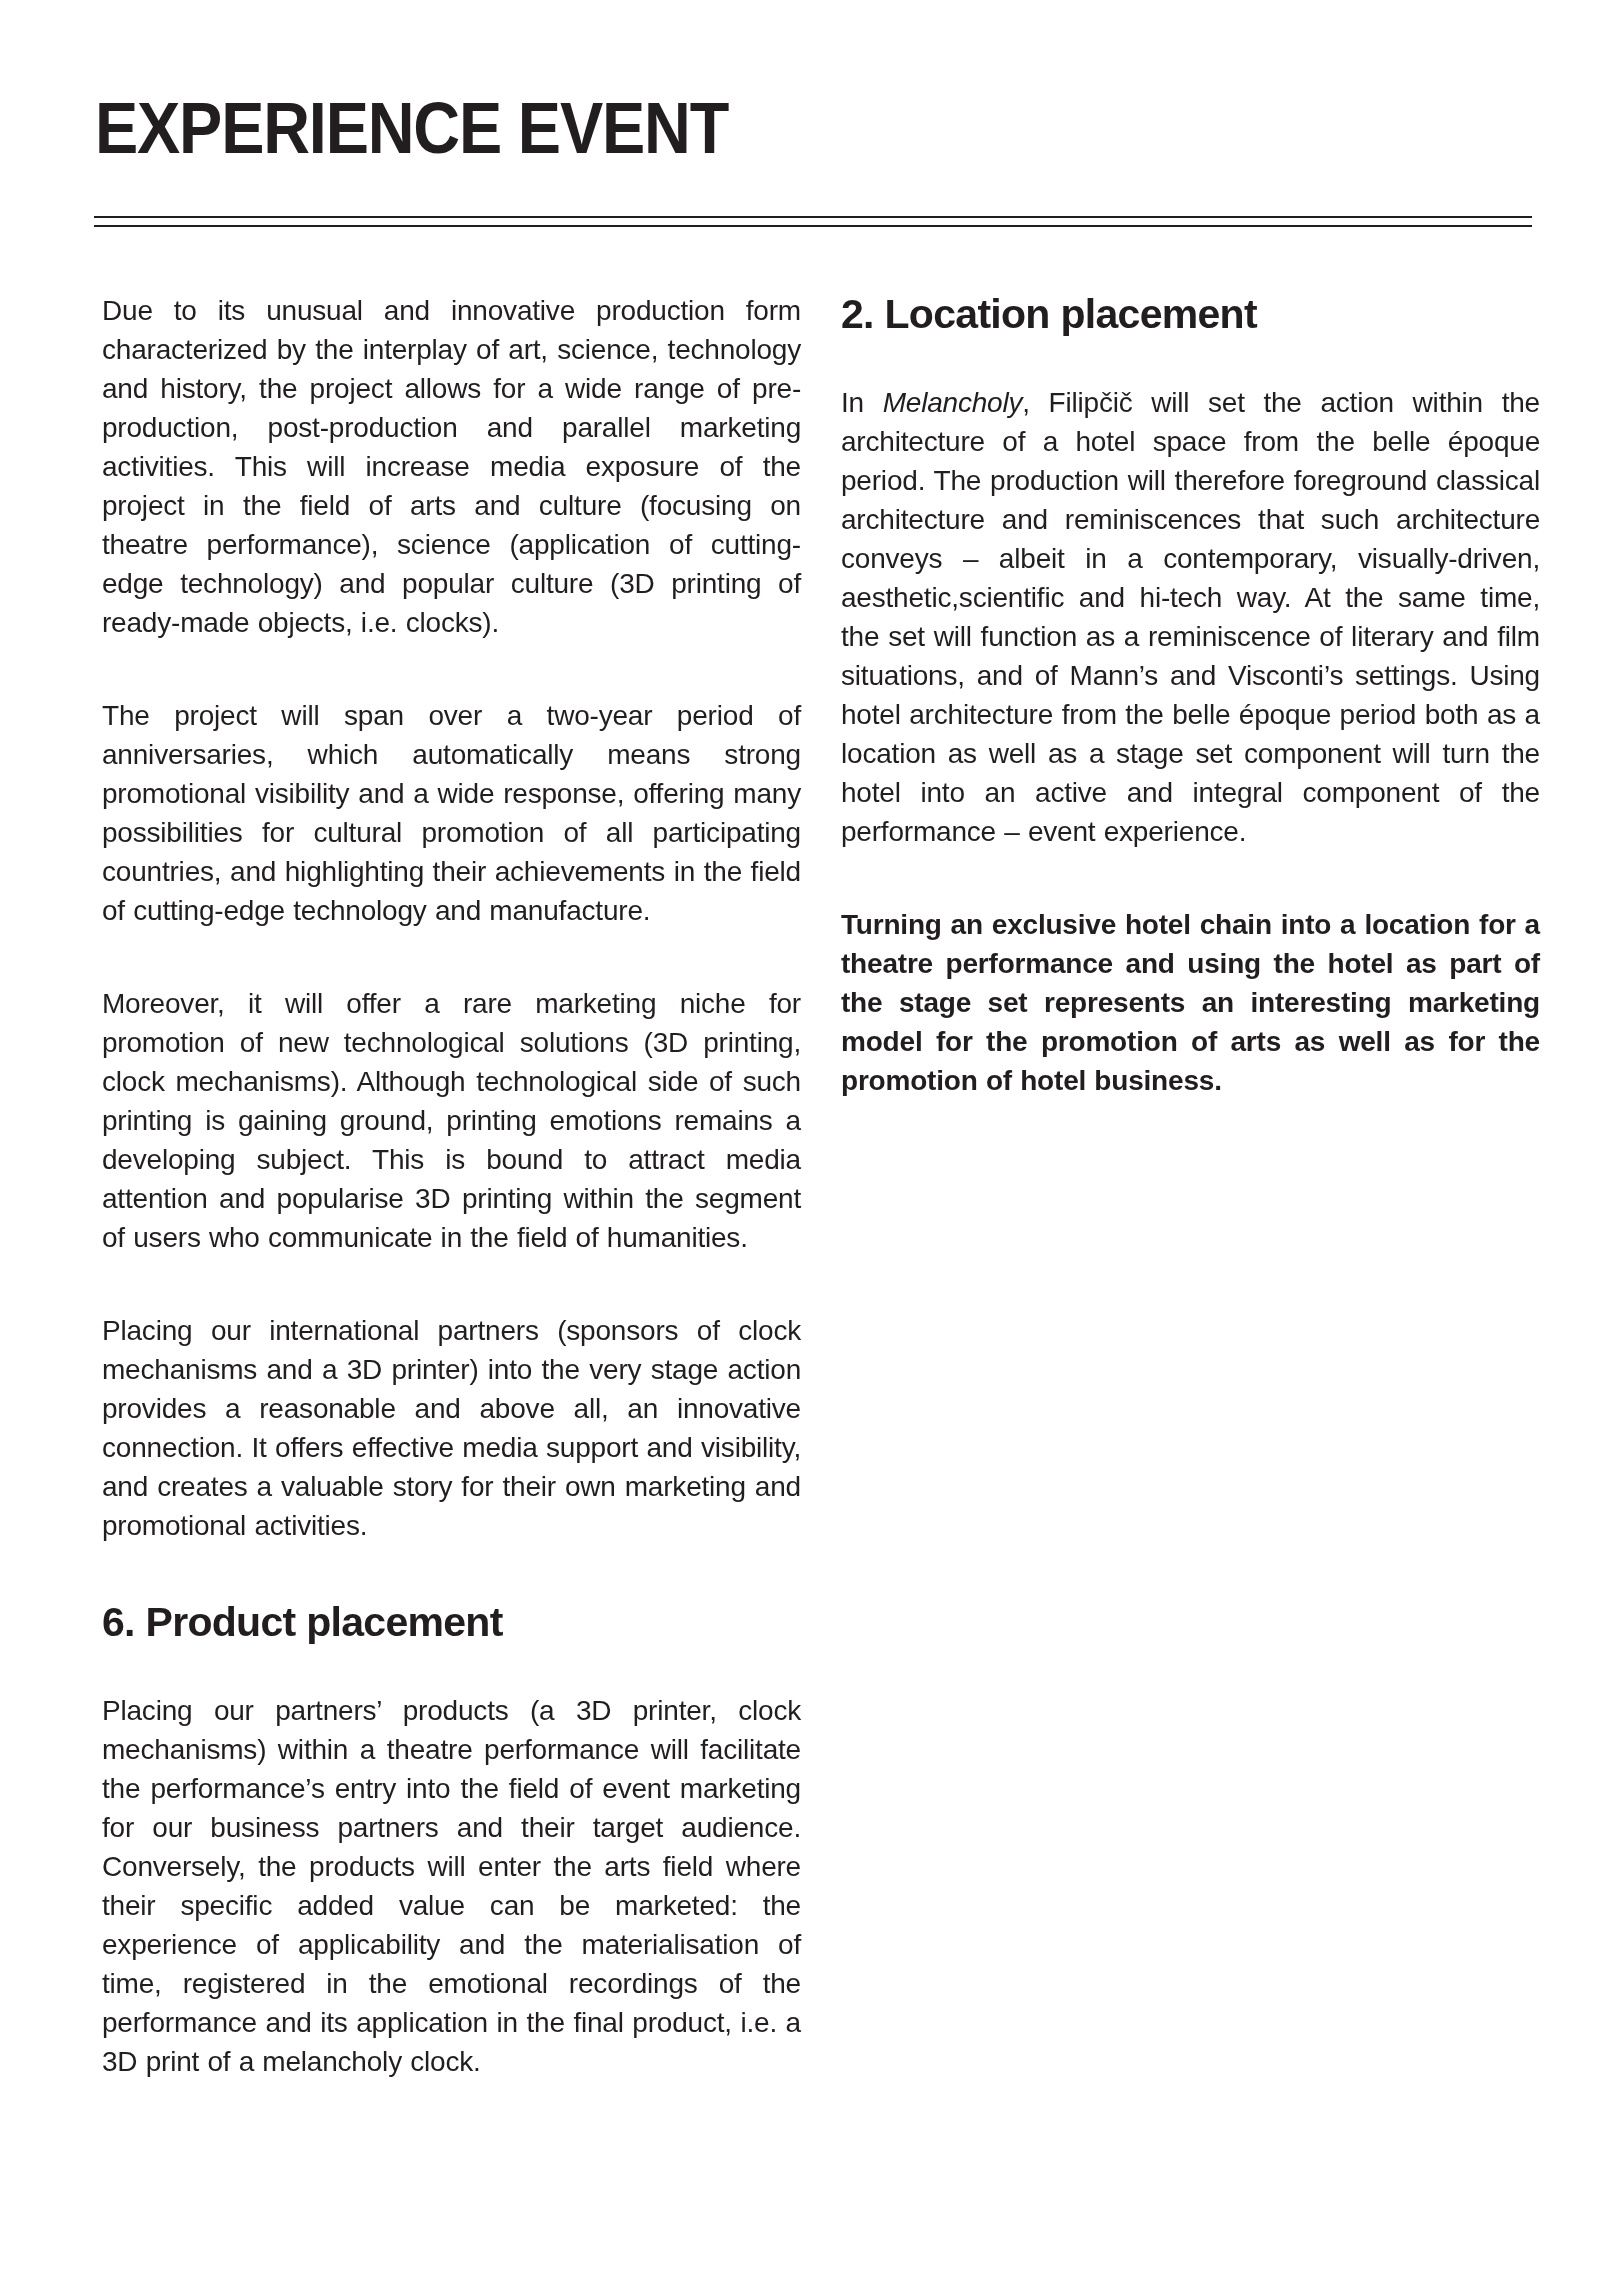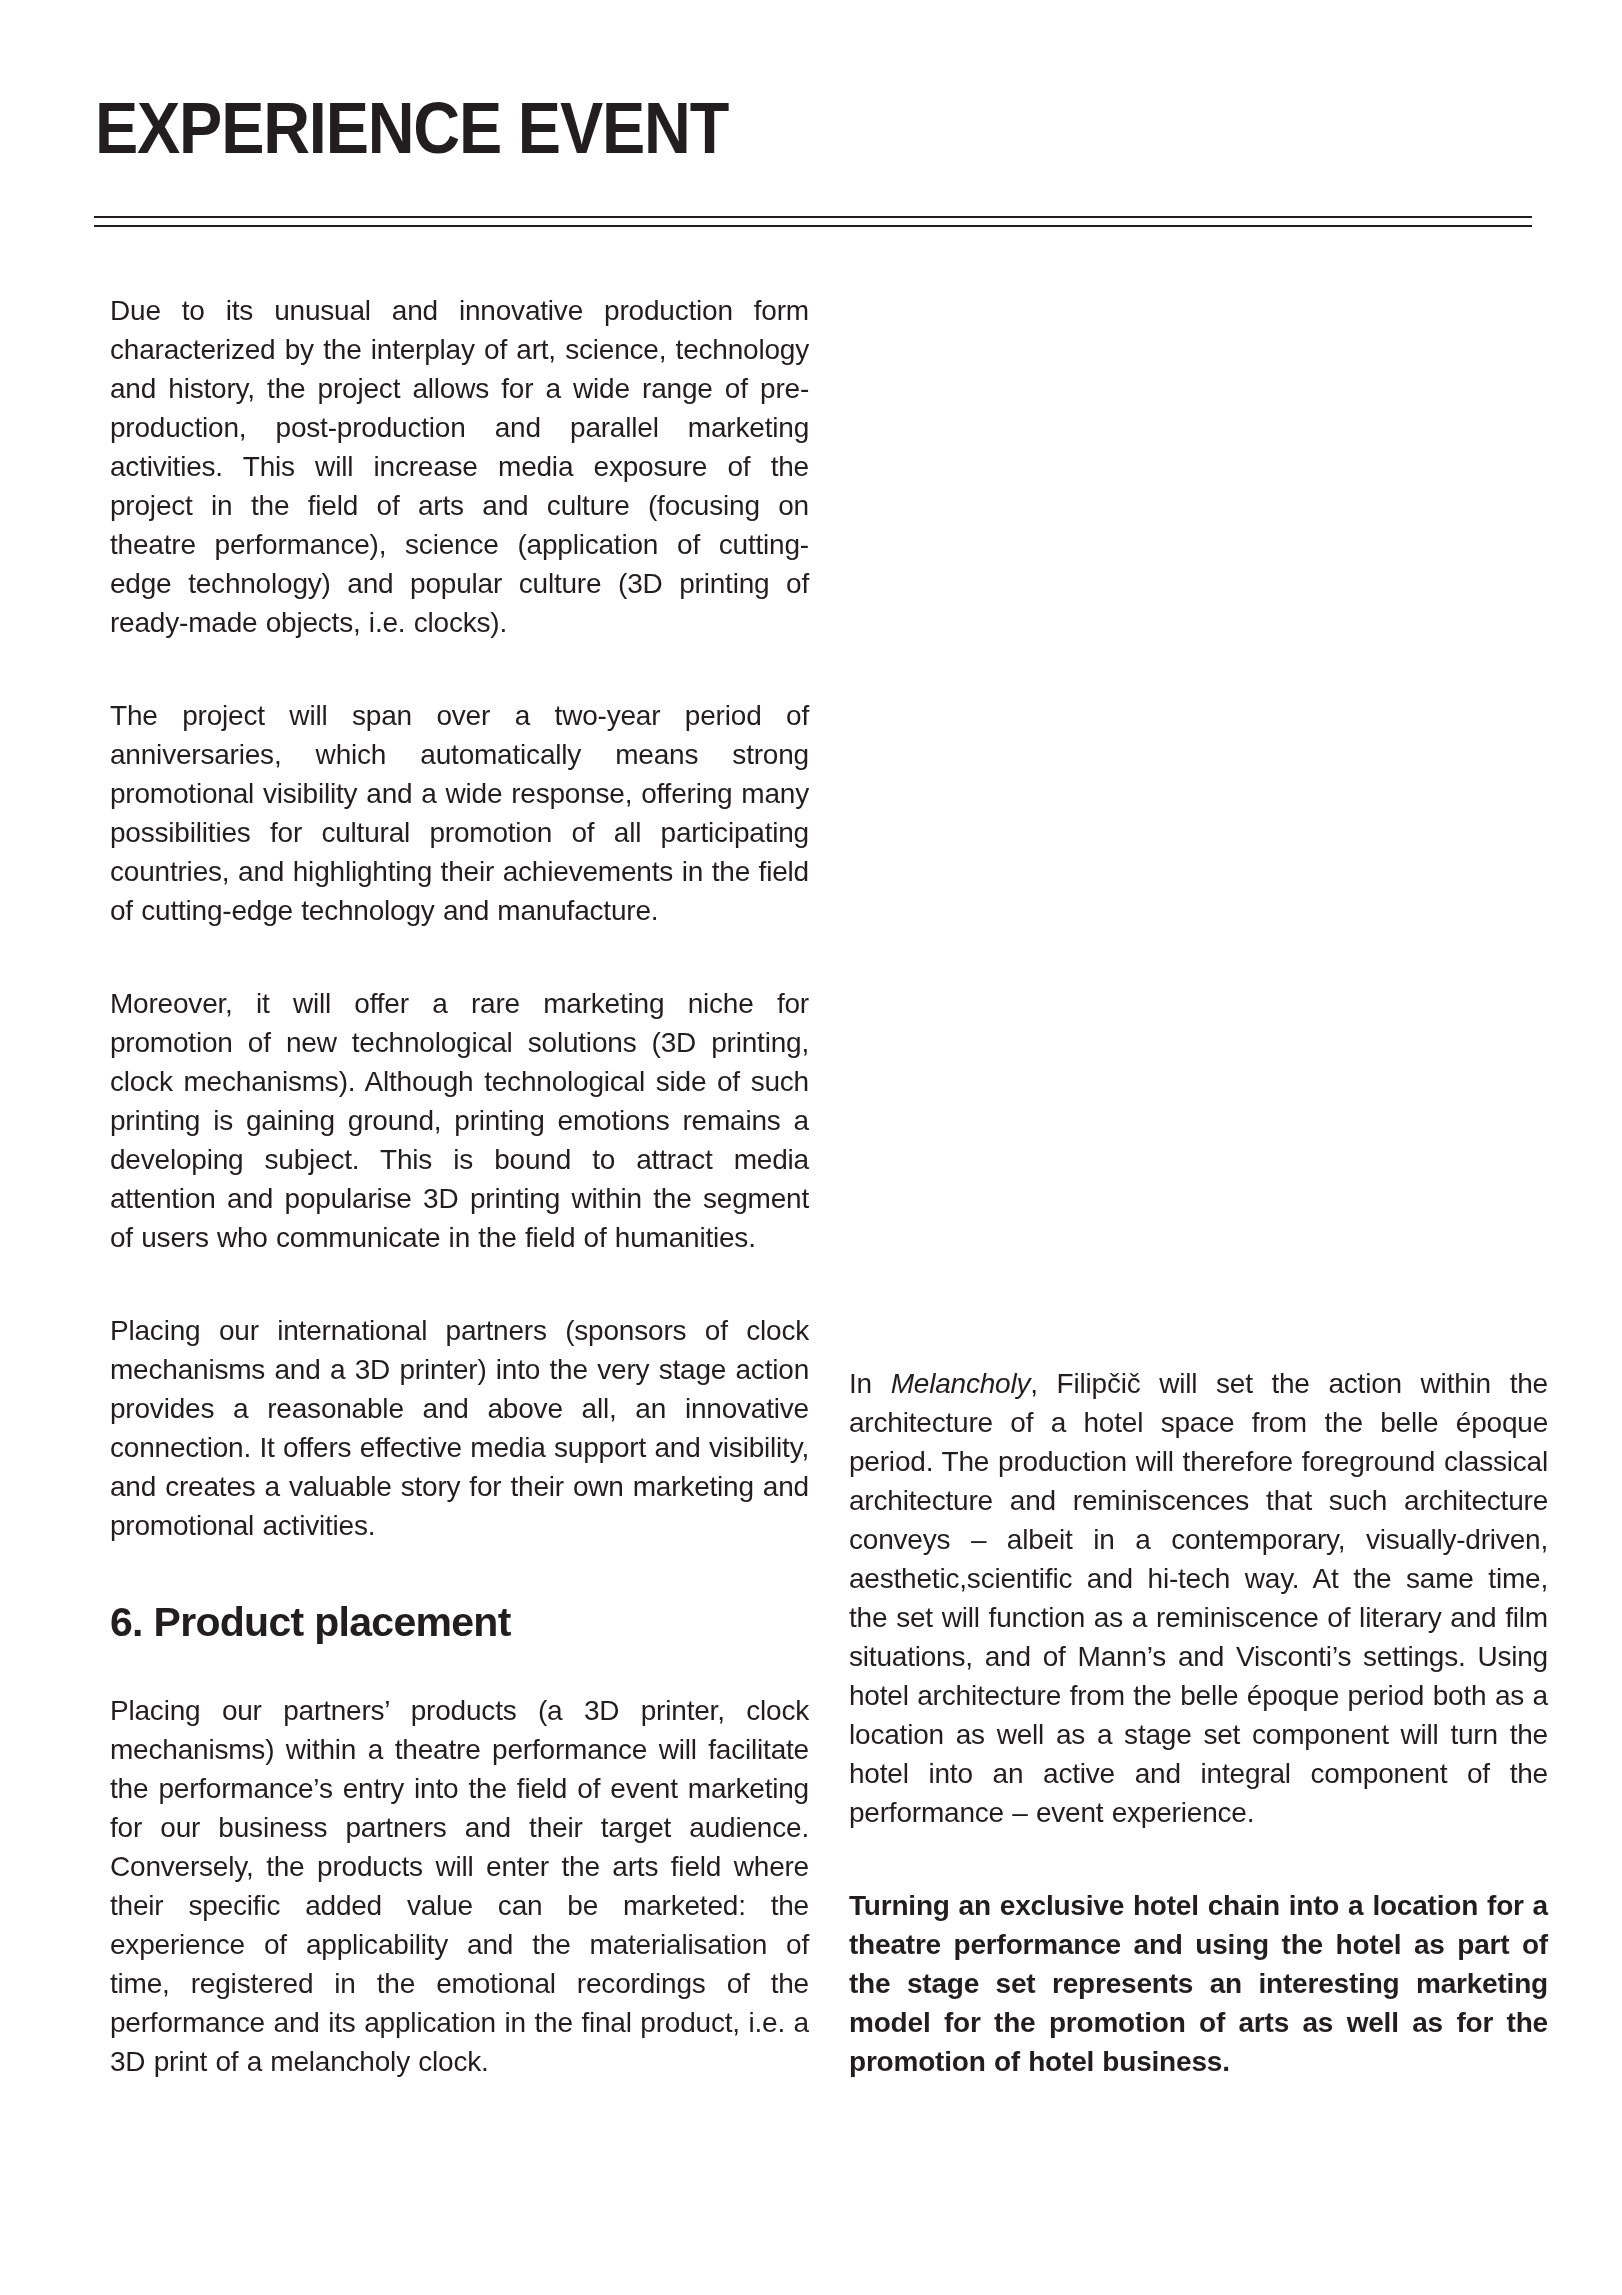--- a/index.html
+++ b/index.html
@@ -30,26 +30,25 @@
     position: absolute;
     left: 94px;
     top: 216px;
     width: 1438px;
     height: 10.5px;
     border-top: 2px solid #221e1f;
     border-bottom: 2.6px solid #221e1f;
   }
   .columns {
     position: absolute;
-    left: 110px;
+    left: 102px;
     top: 291px;
     width: 1438px;
     display: flex;
     gap: 40px;
-    align-items: flex-end;
   }
   .col { flex: 1 1 0; min-width: 0; }
   .col p {
     font-size: 28px;
     line-height: 39px;
     text-align: justify;
     letter-spacing: -0.2px;
     word-spacing: 0.7px;
     margin: 0 0 54px 0;
     color: #221e1f;
@@ -81,19 +80,20 @@
     <div class="col">
       <p>Due to its unusual and innovative production form characterized by the interplay of art, science, technology and history, the project allows for a wide range of pre-production, post-production and parallel marketing activities. This will increase media exposure of the project in the field of arts and culture (focusing on theatre performance), science (application of cutting-edge technology) and popular culture (3D printing of ready-made objects, i.e. clocks).</p>
       <p>The project will span over a two-year period of anniversaries, which automatically means strong promotional visibility and a wide response, offering many possibilities for cultural promotion of all participating countries, and highlighting their achievements in the field of cutting-edge technology and manufacture.</p>
       <p>Moreover, it will offer a rare marketing niche for promotion of new technological solutions (3D printing, clock mechanisms). Although technological side of such printing is gaining ground, printing emotions remains a developing subject. This is bound to attract media attention and popularise 3D printing within the segment of users who communicate in the field of humanities.</p>
       <p>Placing our international partners (sponsors of clock mechanisms and a 3D printer) into the very stage action provides a reasonable and above all, an innovative connection. It offers effective media support and visibility, and creates a valuable story for their own marketing and promotional activities.</p>
       <h2 class="section-heading">6. Product placement</h2>
       <p>Placing our partners’ products (a 3D printer, clock mechanisms) within a theatre performance will facilitate the performance’s entry into the field of event marketing for our business partners and their target audience. Conversely, the products will enter the arts field where their specific added value can be marketed: the experience of applicability and the materialisation of time, registered in the emotional recordings of the performance and its application in the final product, i.e. a 3D print of a melancholy clock.</p>
     </div>
 
     <div class="col">
+      <h2 class="section-heading first">2. Location placement</h2>
       <p><span>In </span><em>Melancholy</em><span>, Filipčič will set the action within the architecture of a hotel space from the belle époque period. The production will therefore foreground classical architecture and reminiscences that such architecture conveys – albeit in a contemporary, visually-driven, aesthetic,scientific and hi-tech way. At the same time, the set will function as a reminiscence of literary and film situations, and of Mann’s and Visconti’s settings.  Using hotel architecture from the belle époque period both as a location as well as a stage set component will turn the hotel into an active and integral component of the performance – event experience.</span></p>
       <p class="bold">Turning an exclusive hotel chain into a location for a theatre performance and using the hotel as part of the stage set represents an interesting marketing model for the promotion of arts as well as for the promotion of hotel business.</p>
     </div>
 
   </div>
 </div>
 
 
 </body></html>

